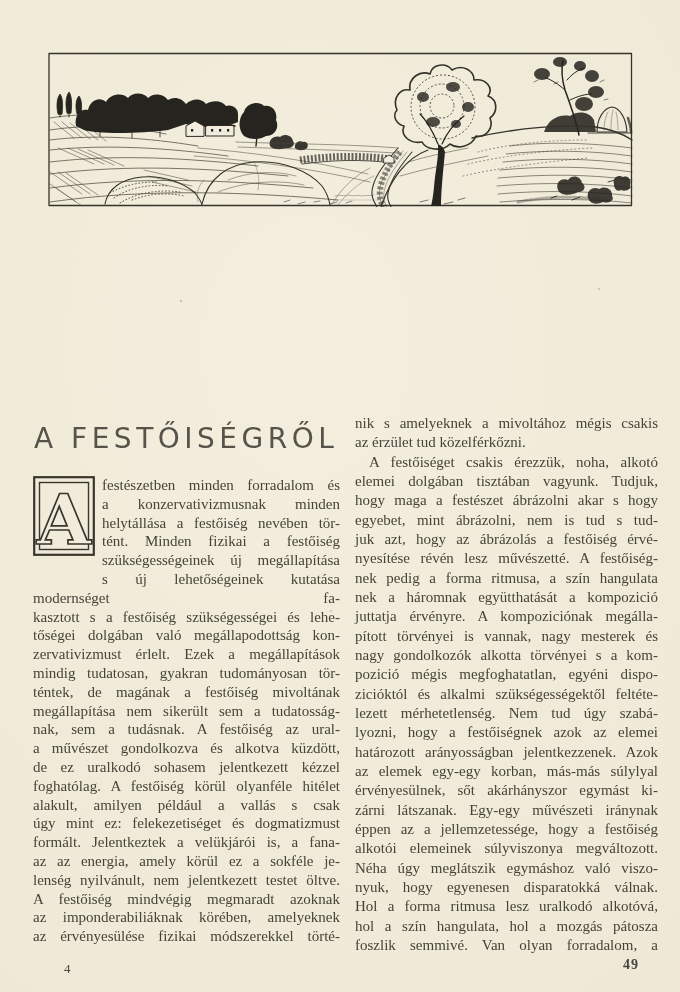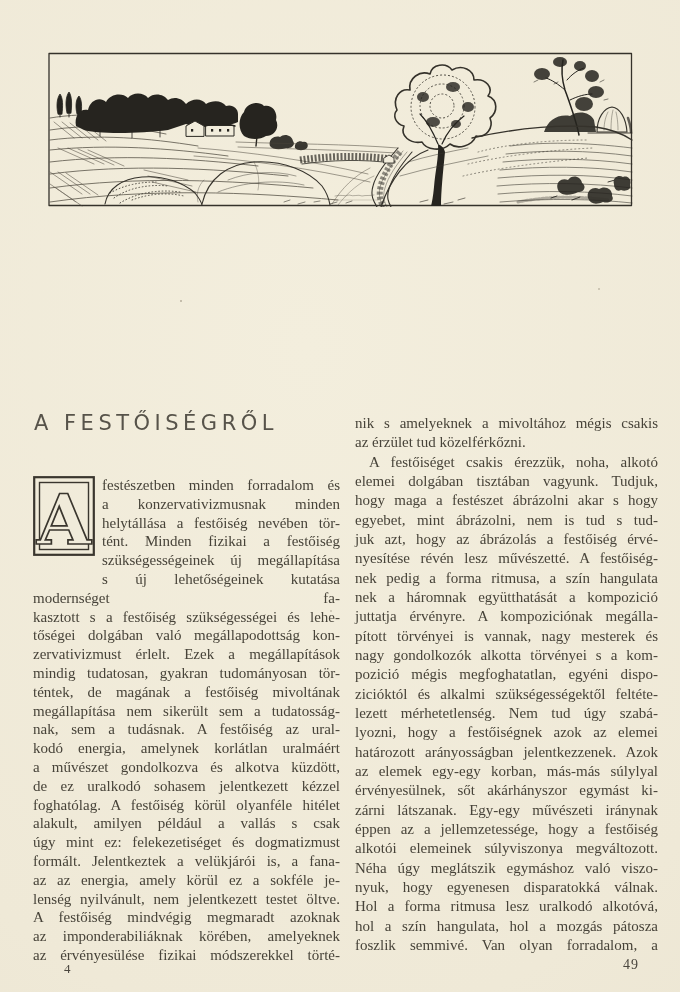--- a/index.html
+++ b/index.html
@@ -7,35 +7,35 @@
     width:680px;height:992px;position:relative;overflow:hidden;
     background:#efe9d8;
     background-image:radial-gradient(145% 125% at 45% 35%, #f3eedd 0%, #efe9d7 55%, #e8e1cd 100%);
     font-family:"Liberation Serif", serif;
     color:#45413a;
   }
   .speck{position:absolute;width:2px;height:2px;border-radius:50%;background:#b6ae9c;
     box-shadow:418px -12px 0 #c2bba8, 150px 310px 0 #c6bfad, 560px 660px 0 #c2bba8, 40px 390px 0 #cac3b1;}
   figure.illustration{position:absolute;left:48px;top:52px;width:585px;height:155px;margin:0;}
   h1.title{
-    position:absolute;left:34px;top:410px;margin:0;
+    position:absolute;left:34px;top:421px;margin:0;
     font-family:"DejaVu Sans", sans-serif;font-weight:400;
-    font-size:21px;letter-spacing:4.5px;color:#57534a;
+    font-size:28px;letter-spacing:4.5px;color:#57534a;
     transform:scaleY(1.04);transform-origin:left top;white-space:nowrap;text-align:center;
   }
   .col{position:absolute;font-size:15px;color:#474339;}
   .col.left{left:33px;top:476px;width:307px;line-height:18.8px;}
   .col.right{left:355px;top:414px;width:303px;line-height:19.33px;}
   .tline{text-align:justify;text-align-last:justify;}
   .tline.flush{text-align-last:left;}
   .tline.indent{text-indent:14px;}
   .dropcap{float:left;width:69px;height:94px;}
   .pagenum{position:absolute;font-size:13px;color:#4a463e;letter-spacing:1px;}
   .pagenum.left{left:64px;top:961px;}
-  .pagenum.right{left:623px;top:957px;font-size:14px;}
+  .pagenum.right{left:623px;top:957px;font-size:14px;font-weight:bold;}
 </style>
 </head>
 <body>
 
 <div class="speck" style="left:180px;top:300px;"></div>
 
 <figure class="illustration">
   <svg width="585" height="155" viewBox="0 0 585 155" xmlns="http://www.w3.org/2000/svg" stroke-linecap="round" stroke-linejoin="round">
 
     <rect x="1" y="1.5" width="582.5" height="152" fill="none" stroke="#35322b" stroke-width="1.3"></rect>
@@ -249,21 +249,20 @@
       <div class="tline">tént. Minden fizikai a festőiség</div>
       <div class="tline">szükségességeinek új megállapítása</div>
       <div class="tline">s új lehetőségeinek kutatása modernséget fa-</div>
       <div class="tline">kasztott s a festőiség szükségességei és lehe-</div>
       <div class="tline">tőségei dolgában való megállapodottság kon-</div>
       <div class="tline">zervativizmust érlelt. Ezek a megállapítások</div>
       <div class="tline">mindig tudatosan, gyakran tudományosan tör-</div>
       <div class="tline">téntek, de magának a festőiség mivoltának</div>
       <div class="tline">megállapítása nem sikerült sem a tudatosság-</div>
       <div class="tline">nak, sem a tudásnak. A festőiség az ural-</div>
-      <div class="tline">kodó energia, amelynek korlátlan uralmáért</div>
       <div class="tline">a művészet gondolkozva és alkotva küzdött,</div>
       <div class="tline">de ez uralkodó sohasem jelentkezett kézzel</div>
       <div class="tline">foghatólag. A festőiség körül olyanféle hitélet</div>
       <div class="tline">alakult, amilyen például a vallás s csak</div>
       <div class="tline">úgy mint ez: felekezetiséget és dogmatizmust</div>
       <div class="tline">formált. Jelentkeztek a velükjárói is, a fana-</div>
       <div class="tline">az az energia, amely körül ez a sokféle je-</div>
       <div class="tline">lenség nyilvánult, nem jelentkezett testet öltve.</div>
       <div class="tline">A festőiség mindvégig megmaradt azoknak</div>
       <div class="tline">az imponderabiliáknak körében, amelyeknek</div>

